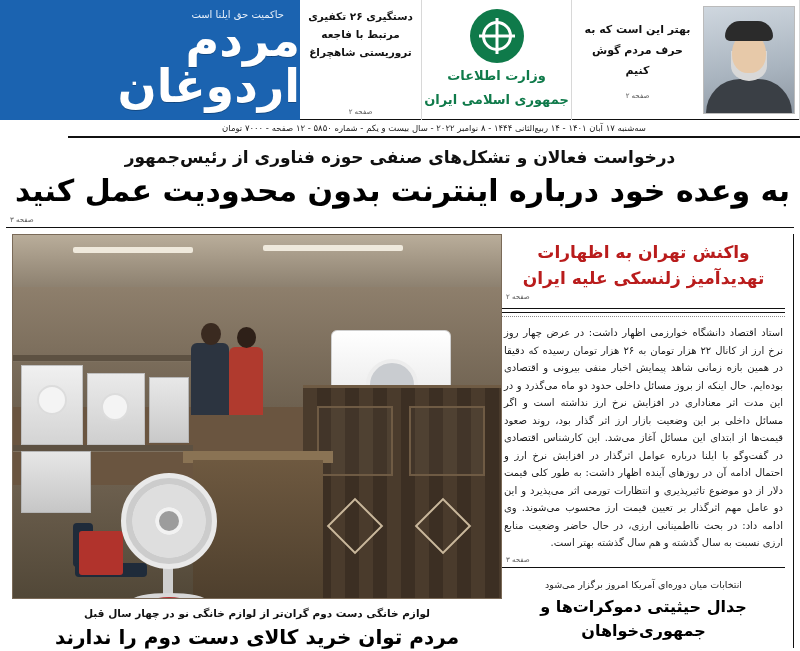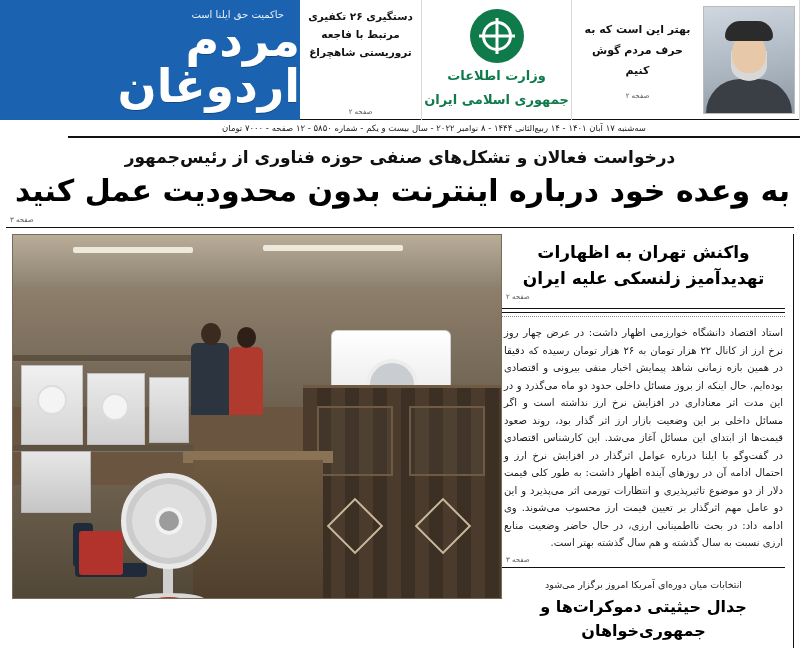--- a/index.html
+++ b/index.html
@@ -212,21 +212,21 @@
   .photo-caption {
     width: 490px; text-align: center; padding-top: 8px;
   }
   .photo-caption .sub { font-size: 10.5px; color: #111; font-weight: bold; }
   .photo-caption .big { font-size: 20px; font-weight: bold; color: #000; padding-top: 6px; }
 
   
   .side-item { padding: 6px 0 4px 0; text-align: center; }
   .side-hr { border-bottom: 1px solid #111; margin: 3px 0; }
   .side-hr.dotted { border-bottom: 1px dotted #8a8a8a; }
-  .side-head-lg { font-size: 17px; font-weight: bold; color: #000000; line-height: 1.5; }
+  .side-head-lg { font-size: 17px; font-weight: bold; color: #b91c1c; line-height: 1.5; }
   .side-head-md { font-size: 16px; font-weight: bold; color: #000; line-height: 1.5; }
   .side-kicker { font-size: 9.5px; color: #222; line-height: 1.6; padding-bottom: 3px; }
   .side-more { font-size: 7px; color: #555; text-align: left; padding: 2px 0 0 4px; }
   .side-body {
     font-size: 10px; line-height: 1.75; color: #1a1a1a;
     text-align: justify; padding: 4px 2px 2px 2px;
   }
 </style>
 </head>
 <body>
@@ -341,16 +341,20 @@
         <div class="ph ph-box-red"></div>
 
         <div class="ph ph-fan-stand"></div>
         <div class="ph ph-fan-head"></div>
         <div class="ph ph-fan-hub"></div>
         <div class="ph ph-fan-base"></div>
         <div class="ph ph-fan-base-in"></div>
 
       </div>
 
+      <div class="photo-caption">
+        <div class="sub">لوازم خانگی دست دوم گران‌تر از لوازم خانگی نو در چهار سال قبل</div>
+        <div class="big">مردم توان خرید کالای دست دوم را ندارند</div>
+      </div>
     </div>
 
   </div>
 </div>
 
 </body></html>

